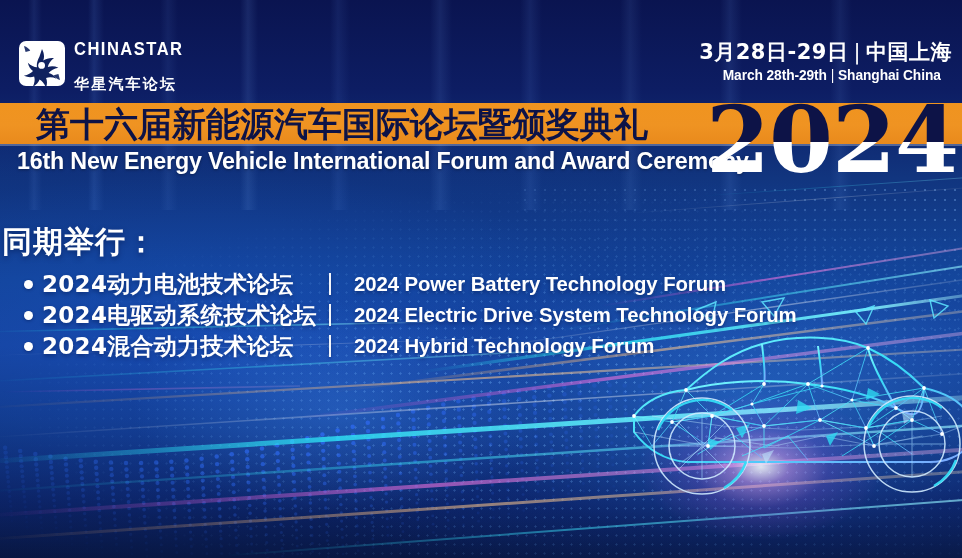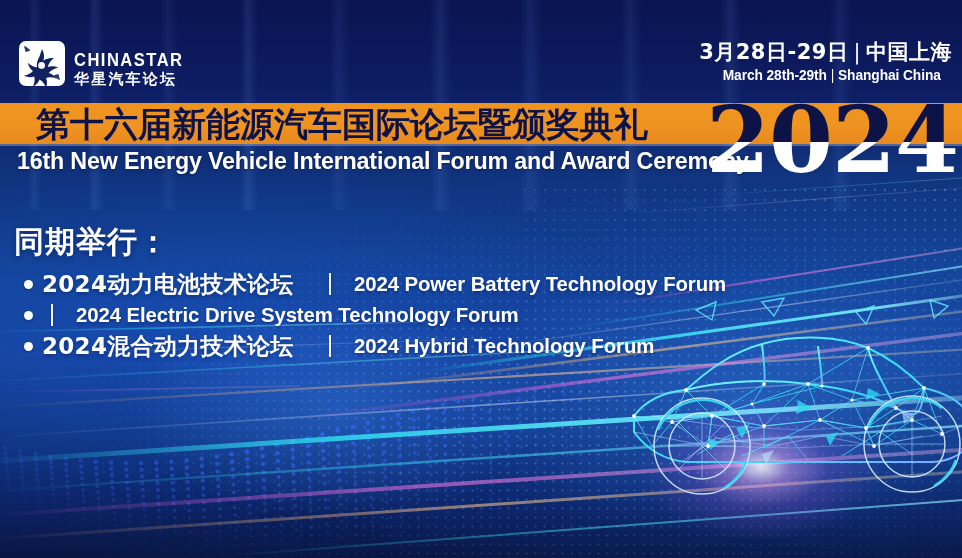--- a/index.html
+++ b/index.html
@@ -67,31 +67,31 @@
   }
   .glow-blue-l {
     position:absolute; left:130px; top:300px; width:420px; height:220px;
     background:radial-gradient(ellipse at center, rgba(70,150,255,0.30) 0%, rgba(0,0,0,0) 70%);
     pointer-events:none;
   }
 
   
   .logo-wrap {
     position:absolute; left:18px; top:40px;
-    display:flex; align-items:flex-end; gap:8px;
+    display:flex; align-items:flex-start; gap:8px;
   }
   .logo-mark { width:48px; height:47px; display:block; }
   .logo-txt { display:flex; flex-direction:column; justify-content:center; line-height:1; }
   .logo-en {
     color:#ffffff; font-size:18px; font-weight:700;
     letter-spacing:1.6px; transform:scaleX(0.92); transform-origin:left center;
     font-family:"Liberation Sans Narrow","Liberation Sans", sans-serif;
   }
   .logo-cn {
-    color:#ffffff; font-size:15px; font-weight:700; margin-top:3px;
+    color:#ffffff; font-size:15px; font-weight:700; margin-top:19px;
     letter-spacing:2.2px;
     font-family:"DejaVu Sans","Liberation Sans", sans-serif;
   }
 
   .datebox { position:absolute; right:10px; top:40px; text-align:center; }
   .date-cn {
     color:#ffffff; font-size:21px; font-weight:700; letter-spacing:.5px; line-height:1.15;
     font-family:"DejaVu Sans","Liberation Sans", sans-serif;
   }
   .date-cn .sep { font-weight:400; padding:0 5px; }
@@ -140,21 +140,21 @@
     color:#0d1347;
     clip-path:inset(0 0 42px 0);
   }
   .year-bot {
     color:#ffffff;
     clip-path:inset(46px 0 0 0);
   }
 
   
   .concurrent {
-    position:absolute; left:14px; top:222px;
+    position:absolute; left:2px; top:222px;
     color:#ffffff; font-size:30px; font-weight:700; letter-spacing:1px;
     text-shadow:0 2px 5px rgba(0,20,70,.5);
     font-family:"DejaVu Sans","Liberation Sans", sans-serif;
     text-align:right;
   }
 
   .forums { position:absolute; left:24px; top:262px;margin-top:7px; }
   .forum-row {
     display:flex; align-items:center; height:30px; margin-bottom:1px;
   }
@@ -1166,20 +1166,21 @@
     <div class="forum-row">
       <span class="bullet"></span>
       <span class="cn-slot"><span class="f-cn">2024动力电池技术论坛</span></span>
       <span class="sep-slot">
           <span class="f-sep"></span>
         </span>
       <span class="f-en">2024 Power Battery Technology Forum</span>
     </div>
     <div class="forum-row">
       <span class="bullet"></span>
+      <span class="cn-slot"><span class="f-cn">2024电驱动系统技术论坛</span></span>
       <span class="sep-slot">
           <span class="f-sep"></span>
         </span>
       <span class="f-en">2024 Electric Drive System Technology Forum</span>
     </div>
     <div class="forum-row">
       <span class="bullet"></span>
       <span class="cn-slot"><span class="f-cn">2024混合动力技术论坛</span></span>
       <span class="sep-slot">
           <span class="f-sep"></span>

